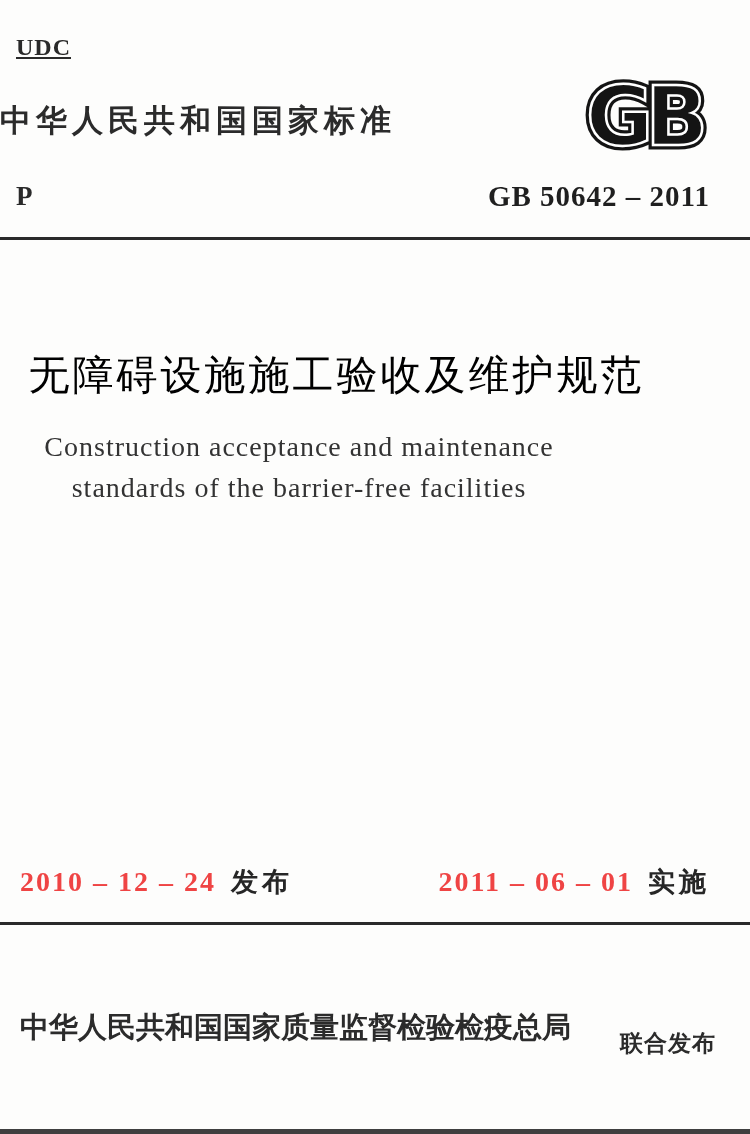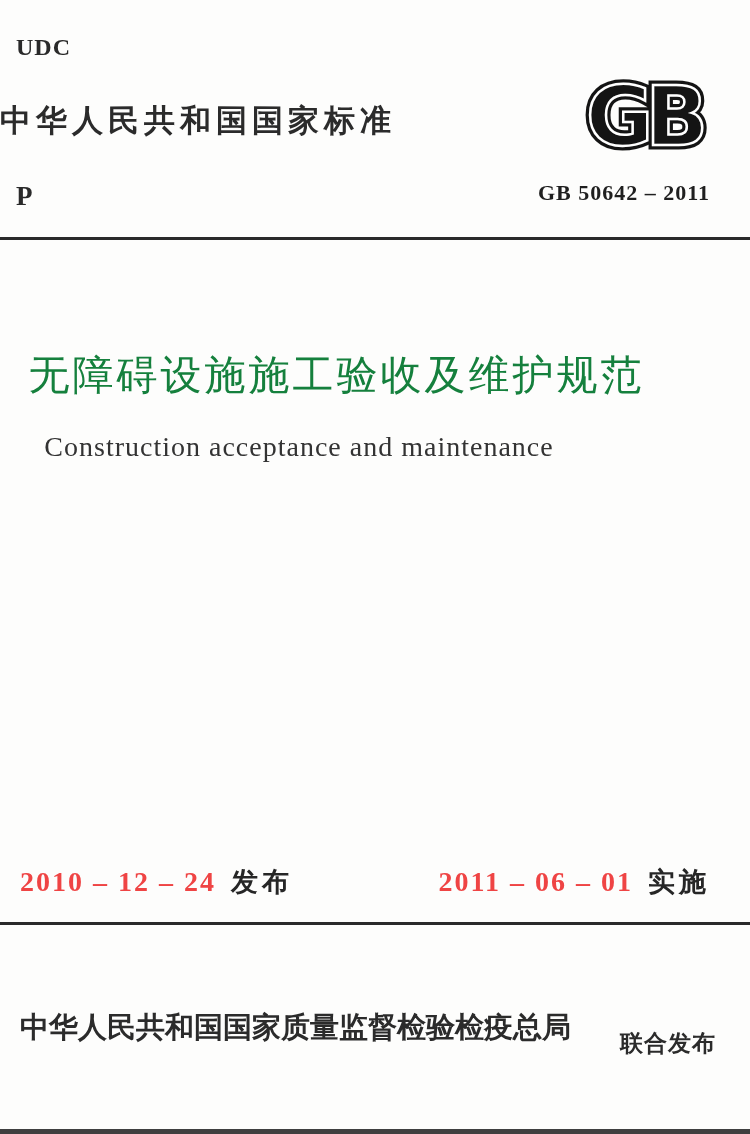--- a/index.html
+++ b/index.html
@@ -21,20 +21,21 @@
   
   .udc {
     position: absolute;
     left: 16px;
     top: 34px;
     font-family: "Liberation Serif", serif;
     font-weight: bold;
     font-size: 24px;
     letter-spacing: 1px;
     color: #2a2a2a;
+    text-decoration: underline;
   }
   .national-standard {
     position: absolute;
     left: 0;
     top: 100px;
     width: 664px;
     font-family: "Liberation Sans", sans-serif;
     font-weight: bold;
     font-size: 31px;
     letter-spacing: 5px;
@@ -56,21 +57,21 @@
     font-weight: bold;
     font-size: 27px;
     color: #2a2a2a;
   }
   .standard-number {
     position: absolute;
     right: 40px;
     top: 180px;
     font-family: "Liberation Serif", serif;
     font-weight: bold;
-    font-size: 22px;
+    font-size: 29px;
     letter-spacing: 1px;
     color: #1f1f1f;
     white-space: nowrap;
   }
   .rule-top {
     position: absolute;
     left: 0;
     top: 237px;
     width: 750px;
     height: 3px;
@@ -80,21 +81,21 @@
   
   .title-zh {
     position: absolute;
     left: 0;
     top: 348px;
     width: 673px;
     text-align: center;
     font-family: Liberation Sans, sans-serif;
     font-size: 41px;
     letter-spacing: 3px;
-    color: #15803d;
+    color: #000000;
     white-space: nowrap;
   }
   .title-en {
     position: absolute;
     left: 0;
     top: 426px;
     width: 598px;
     text-align: center;
     font-family: "Liberation Serif", serif;
     font-size: 28px;
@@ -199,20 +200,21 @@
   <div class="p-class">P</div>
 
   <div class="standard-number">GB 50642 – 2011</div>
 
   <div class="rule-top"></div>
 
   <div class="title-zh">无障碍设施施工验收及维护规范</div>
 
   <div class="title-en">
     <div>Construction acceptance and maintenance</div>
+    <div>standards of the barrier-free facilities</div>
   </div>
 
   <div class="dates-row">
     <div>
       <span class="date-value">2010 – 12 – 24</span><span class="date-label">发布</span>
     </div>
     <div>
       <span class="date-value">2011 – 06 – 01</span><span class="date-label">实施</span>
     </div>
   </div>

